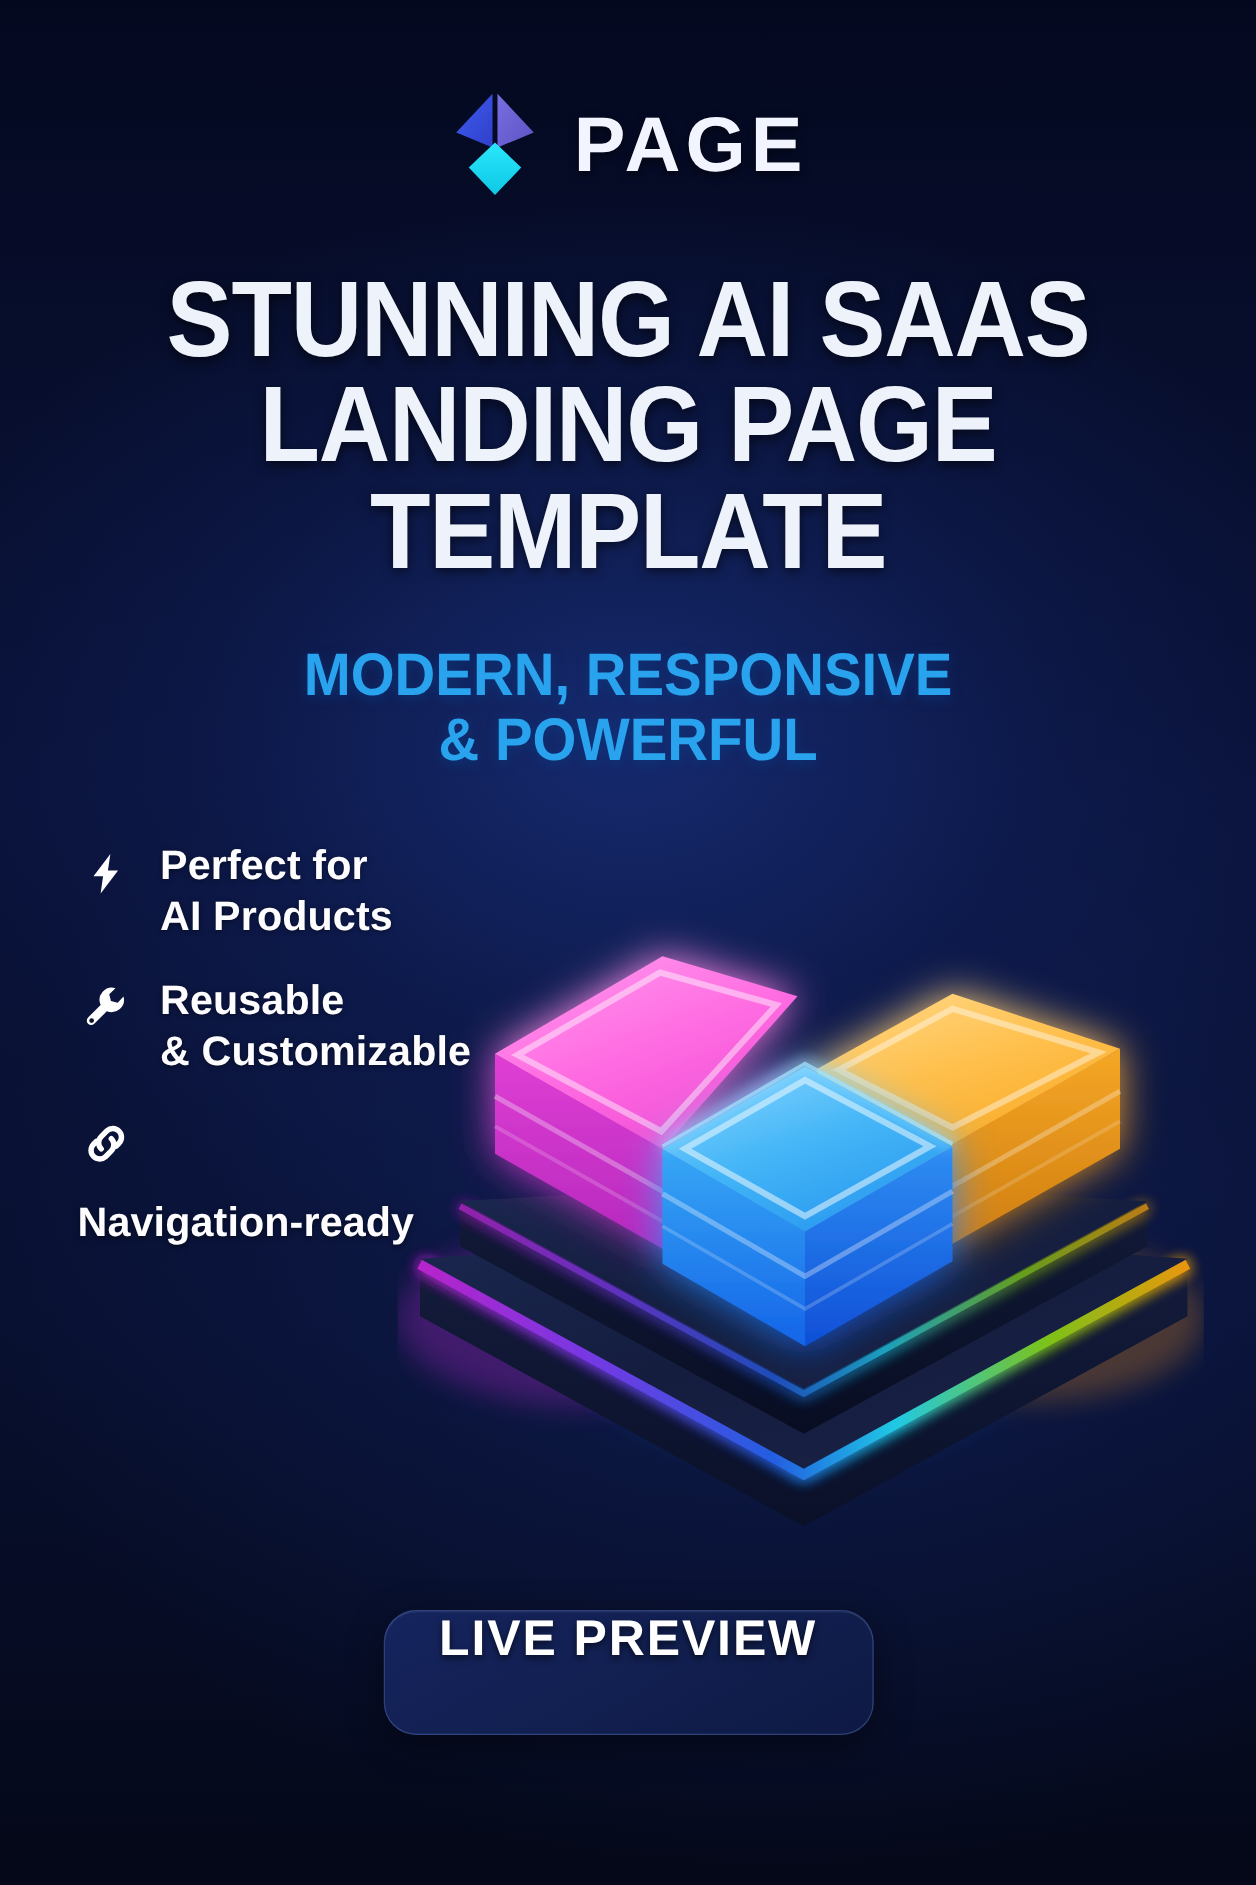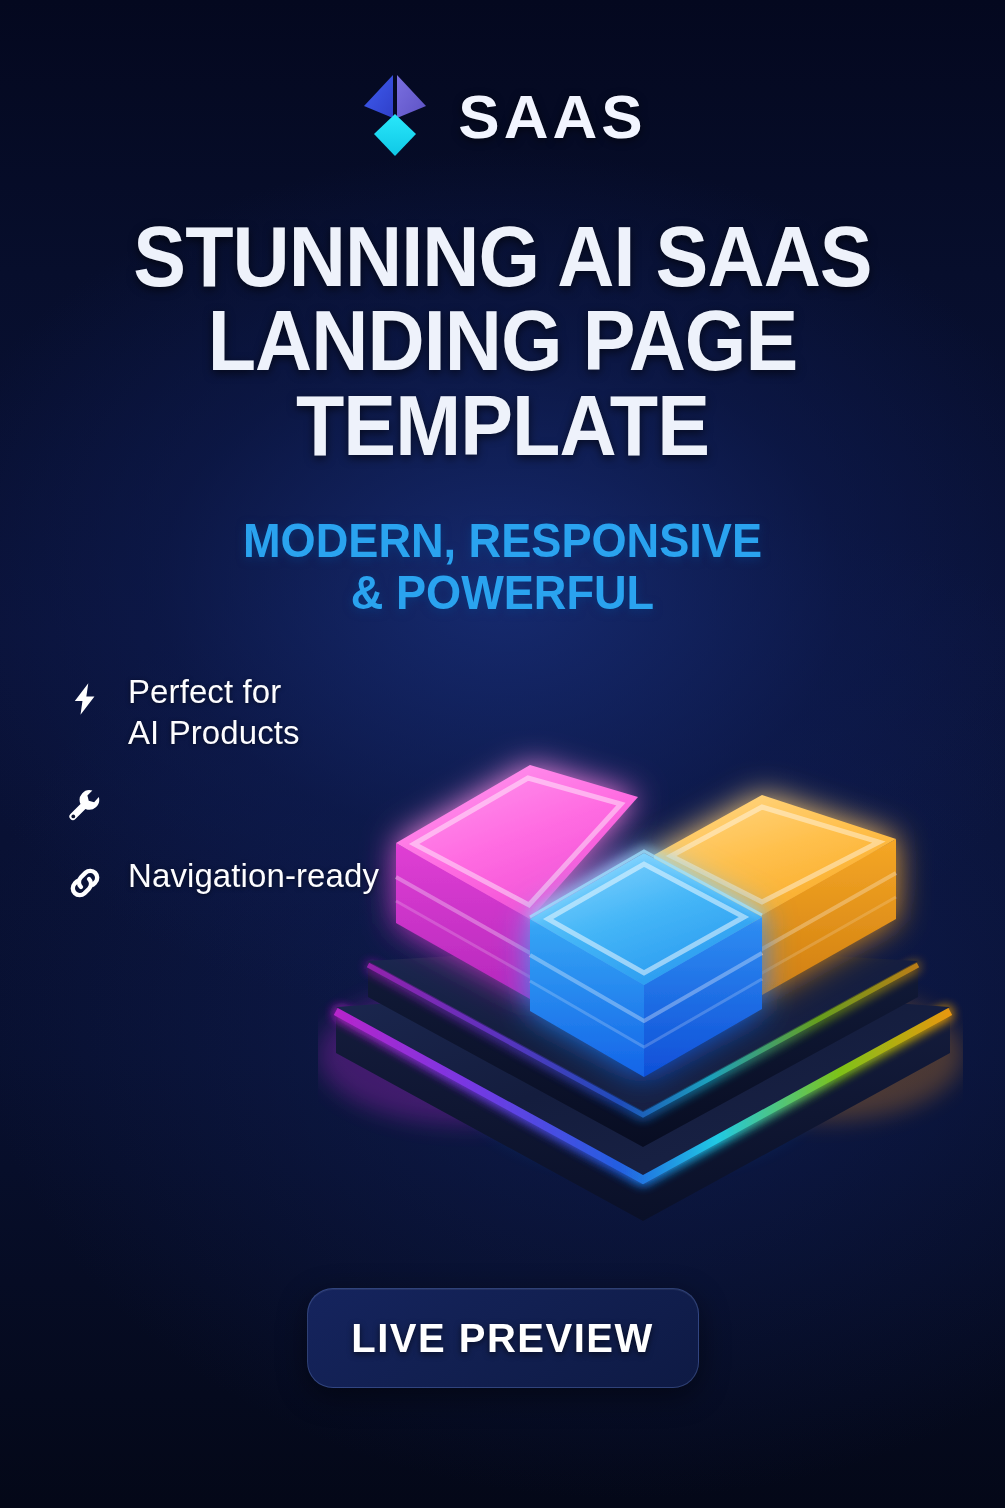--- a/index.html
+++ b/index.html
@@ -65,32 +65,32 @@
   
   .features {
     position:absolute; left:62px; top:672px;
     width:400px;
     display:flex; flex-direction:column;
   }
   .feature {
     display:flex; align-items:flex-start; gap:20px;
     margin-bottom:26px;
   }
-  .feature:last-child { margin-bottom:0; }
+  .feature:last-child { margin-bottom:0;flex-direction:column; }
   .f-icon {
     flex:0 0 46px; width:46px; height:46px;
     display:flex; align-items:center; justify-content:center;
     margin-top:4px;
   }
   .f-icon svg { width:36px; height:36px; display:block; }
   .f-label {
     color:#fdfdff;
     font-size:33px;
     line-height:1.24;
-    font-weight:normal;
+    font-weight:bold;
     letter-spacing:0.1px;
     text-shadow:0 1px 4px rgba(0,0,0,0.5);
   }
 
   
   .illo {
     position:absolute;
     left:318px; top:655px;
     width:645px; height:570px;
     pointer-events:none;
@@ -100,21 +100,21 @@
   
   .cta {
     position:absolute;
     left:50%; transform:translateX(-50%);
     top:1288px;
     width:392px; height:100px;
     border-radius:26px;
     background:linear-gradient(150deg, #15245e 0%, #122052 45%, #0e1a44 100%);
     border:1px solid rgba(120,150,220,0.30);
     box-shadow:0 8px 30px rgba(0,0,0,0.45), inset 0 1px 0 rgba(255,255,255,0.07);
-    display:flex; align-items:center; justify-content:center;
+    display:flex; align-items:flex-start; justify-content:center;
     cursor:pointer;
   }
   .cta-label {
     color:#ffffff; font-weight:bold; font-size:40px;
     letter-spacing:1.5px;
     text-shadow:0 2px 6px rgba(0,0,0,0.6);
   }
 </style>
 </head>
 <body>
@@ -136,21 +136,21 @@
           <linearGradient id="lgB" x1="0" y1="0" x2="0" y2="1">
             <stop offset="0%" stop-color="#2ae7fb"></stop>
             <stop offset="100%" stop-color="#0fc8e6"></stop>
           </linearGradient>
         </defs>
         <path d="M35 3 L35 46 L6 34 Z" fill="url(#lgL)"></path>
         <path d="M39 3 L39 46 L68 34 Z" fill="url(#lgR)"></path>
         <path d="M37 42 L58 62 L37 84 L16 62 Z" fill="url(#lgB)"></path>
       </svg>
     </div>
-    <div class="logo-word">SAAS</div>
+    <div class="logo-word">PAGE</div>
   </div>
 
   <div class="headline">
     <div>STUNNING AI SAAS</div>
     <div>LANDING PAGE</div>
     <div>TEMPLATE</div>
   </div>
 
   <div class="subhead">
     <div>MODERN, RESPONSIVE</div>
@@ -307,20 +307,21 @@
 
 
 
     <div class="feature">
       <span class="f-icon">
         <svg viewBox="0 0 24 24" xmlns="http://www.w3.org/2000/svg">
           <path d="M21.2 5.4 a6.6 6.6 0 0 1 -8.9 7.9 L5.6 20 a2.3 2.3 0 0 1 -3.3 -3.3 l6.7 -6.7 A6.6 6.6 0 0 1 16.9 1 l-3.3 3.3 0.9 3.6 3.6 0.9 Z" fill="#ffffff"></path>
           <circle cx="4.2" cy="18.3" r="1.25" fill="#0b1330"></circle>
         </svg>
       </span>
+      <span class="f-label">Reusable<br>&amp; Customizable</span>
     </div>
 
     <div class="feature">
       <span class="f-icon">
         <svg viewBox="0 0 24 24" xmlns="http://www.w3.org/2000/svg">
           <path d="M9.3 14.7 a4.6 4.6 0 0 1 0 -6.5 l3.1 -3.1 a4.6 4.6 0 0 1 6.5 6.5 l-1.6 1.6" fill="none" stroke="#ffffff" stroke-width="2.9" stroke-linecap="round"></path>
           <path d="M14.7 9.3 a4.6 4.6 0 0 1 0 6.5 l-3.1 3.1 a4.6 4.6 0 0 1 -6.5 -6.5 l1.6 -1.6" fill="none" stroke="#ffffff" stroke-width="2.9" stroke-linecap="round"></path>
         </svg>
       </span>
       <span class="f-label">Navigation-ready</span>

